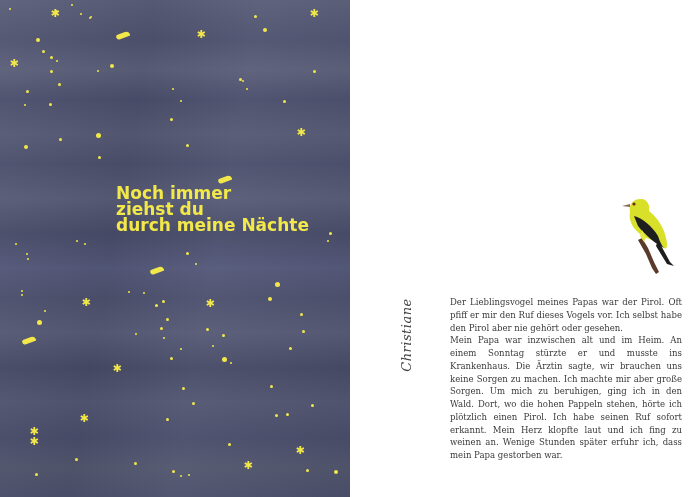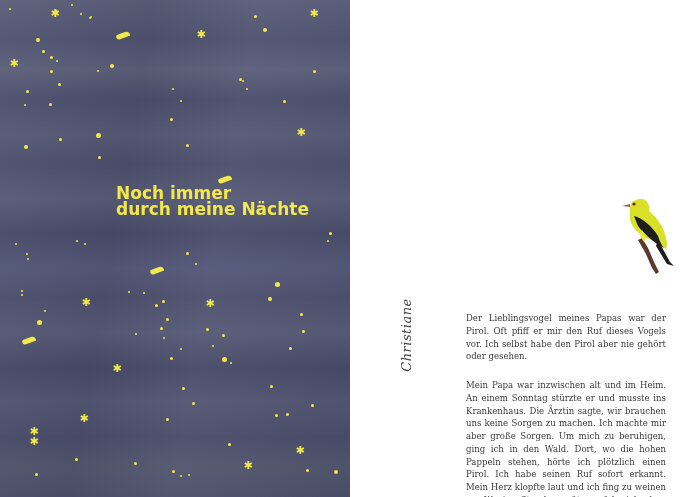--- a/index.html
+++ b/index.html
@@ -31,21 +31,21 @@
     .signature {
       position: absolute; left: 409px; top: 335px; transform: rotate(-90deg); transform-origin: center;
       font-family: "DejaVu Serif", serif; font-style: italic; font-size: 13px; color: #444;
       width: 90px; height: 20px; margin-left: -45px; margin-top: -10px; text-align: center; letter-spacing: 0.5px;
     }
     .story {
       position: absolute; left: 450px; top: 296px; width: 232px;
       font-family: "DejaVu Serif", serif; font-size: 8.55px; line-height: 12.75px; color: #3a3a3a;
       text-align: justify;
     }
-    .story p { margin: 16px; }
+    .story p { margin: 0; }
   </style>
 </head>
 <body>
 
 <div class="left-page">
   <div id="stars">
       <div class="star" style="left: 9px; top: 8px; width: 2px; height: 2px;"></div>
       <div class="star" style="left: 55px; top: 10px; width: 3px; height: 3px;"></div>
       <div class="star" style="left: 90px; top: 16px; width: 2px; height: 2px;"></div>
       <div class="star" style="left: 36px; top: 38px; width: 4px; height: 4px;"></div>
@@ -139,20 +139,21 @@
       <div class="star sparkle" style="left: 248px; top: 465px;">✱</div>
       <div class="star sparkle" style="left: 117px; top: 368px;">✱</div>
       <div class="star sparkle" style="left: 34px; top: 431px;">✱</div>
       <div class="shoot" style="left: 116px; top: 33px;"></div>
       <div class="shoot" style="left: 218px; top: 177px;"></div>
       <div class="shoot" style="left: 150px; top: 268px;"></div>
       <div class="shoot" style="left: 22px; top: 338px;"></div>
     </div>
   <div class="poem">
     <span>Noch immer</span>
+    <span>ziehst du</span>
     <span>durch meine Nächte</span>
   </div>
 </div>
 
 <div class="right-page"></div>
 
 <svg class="bird" viewBox="0 0 66 85">
   <path d="M26 50 L34 64 L40 78 L44 84 L47 82 L42 72 L36 58 L30 48 Z" fill="#5a3a2a"></path>
   <path d="M18 22 C16 14 22 8 30 9 C36 10 38 16 37 21 C46 28 52 38 54 48 C56 56 55 60 52 58 L46 52 C38 50 28 46 22 38 C18 32 17 27 18 22 Z" fill="#d8e02a"></path>
   <path d="M22 26 C30 28 40 36 46 46 C48 52 50 56 52 58 C44 54 34 46 26 36 Z" fill="#1e1e1e"></path>

